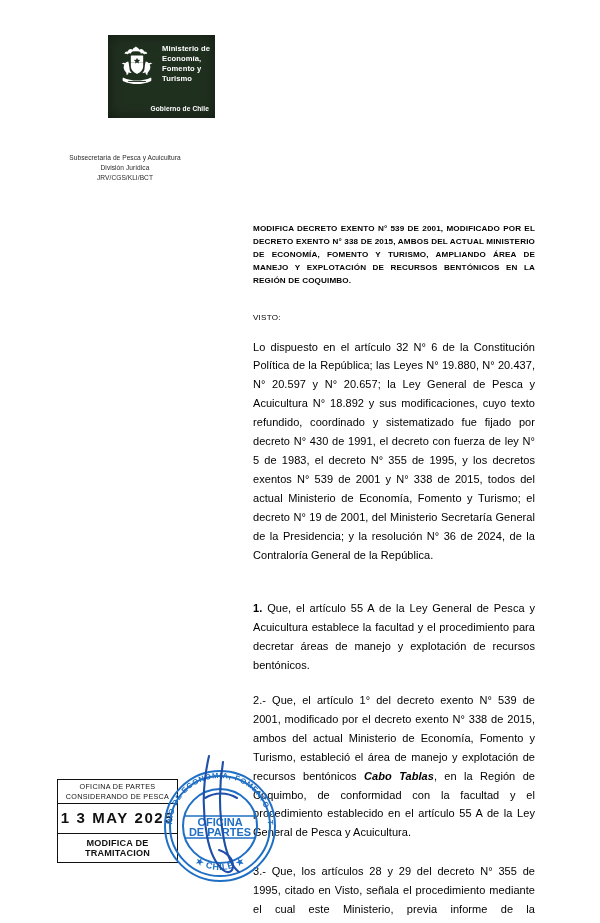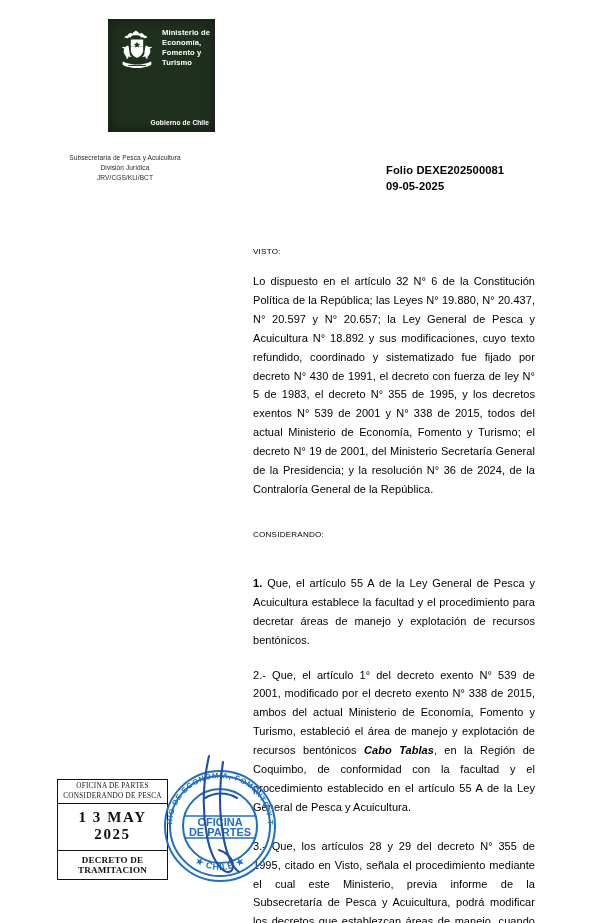--- a/index.html
+++ b/index.html
@@ -25,23 +25,23 @@
   
   .letterhead {
     position: absolute;
     left: 0;
     top: 0;
     width: 250px;
   }
   .logo-box {
     position: absolute;
     left: 108px;
-    top: 19px;
+    top: 35px;
     width: 107px;
-    height: 113px;
+    height: 83px;
     background: #20301f;
     background-image: linear-gradient(135deg, #26362400 0%, #1b2a1a00 100%);
     box-shadow: inset 0 0 14px rgba(0,0,0,0.45);
     text-decoration: underline;
   }
   .logo-inner {
     position: relative;
     width: 100%;
     height: 100%;
   }
@@ -132,24 +132,24 @@
   .cons-3 { margin-top: 20px; }
   .para b { font-weight: bold; }
   .para i { font-style: italic; }
   .para .bi { font-weight: bold; font-style: italic; margin-top: 27px; }
 
   
   .stamp-black {
     position: absolute;
     left: 57px;
     top: 779px;
-    width: 111px;
+    width: 121px;
     border: 1.4px solid #111111;
     box-sizing: border-box;
-    font-family: Liberation Serif, serif;
+    font-family: Liberation Sans, sans-serif;
     color: #111111;
   }
   .sb-row1 {
     text-align: center;
     font-size: 7.2px;
     line-height: 1.34;
     padding: 2px 2px 2px;
     letter-spacing: 0.3px;
   }
   .sb-row2 {
@@ -224,33 +224,29 @@
       </div>
     </div>
 
     <div class="sub-lines">
       <div>Subsecretaría de Pesca y Acuicultura</div>
       <div>División Jurídica</div>
       <div>JRV/CGS/KLI/BCT</div>
     </div>
   </div>
 
-  <div class="folio">
-    <div>Folio DEXE202500081</div>
-    <div>09-05-2025</div>
-  </div>
 
   <div class="body-col">
 
+    <div class="doc-title">MODIFICA DECRETO EXENTO N° 539 DE 2001, MODIFICADO POR EL DECRETO EXENTO N° 338 DE 2015, AMBOS DEL ACTUAL MINISTERIO DE ECONOMÍA, FOMENTO Y TURISMO, AMPLIANDO ÁREA DE MANEJO Y EXPLOTACIÓN DE RECURSOS BENTÓNICOS EN LA REGIÓN DE COQUIMBO.</div>
 
     <div class="section-head visto-head">VISTO:</div>
 
     <div class="para visto-body">Lo dispuesto en el artículo 32 N° 6 de la Constitución Política de la República; las Leyes N° 19.880, N° 20.437, N° 20.597 y N° 20.657; la Ley General de Pesca y Acuicultura N° 18.892 y sus modificaciones, cuyo texto refundido, coordinado y sistematizado fue fijado por decreto N° 430 de 1991, el decreto con fuerza de ley N° 5 de 1983, el decreto N° 355 de 1995, y los decretos exentos N° 539 de 2001 y N° 338 de 2015, todos del actual Ministerio de Economía, Fomento y Turismo; el decreto N° 19 de 2001, del Ministerio Secretaría General de la Presidencia; y la resolución N° 36 de 2024, de la Contraloría General de la República.</div>
 
-    <div class="section-head considerando-head">CONSIDERANDO:</div>
 
     <div class="para cons-1">
       <b>1.</b>
       <span>Que, el artículo 55 A de la Ley General de Pesca y Acuicultura establece la facultad y el procedimiento para decretar áreas de manejo y explotación de recursos bentónicos.</span>
     </div>
 
     <div class="para cons-2">
       <span>2.-</span>
       <span>Que, el artículo 1° del decreto exento N° 539 de 2001, modificado por el decreto exento N° 338 de 2015, ambos del actual Ministerio de Economía, Fomento y Turismo, estableció el área de manejo y explotación de recursos bentónicos </span><span class="bi">Cabo Tablas</span><span>, en la Región de Coquimbo, de conformidad con la facultad y el procedimiento establecido en el artículo 55 A de la Ley General de Pesca y Acuicultura.</span>
     </div>
@@ -260,21 +256,21 @@
       <span>Que, los artículos 28 y 29 del decreto N° 355 de 1995, citado en Visto, señala el procedimiento mediante el cual este Ministerio, previa informe de la Subsecretaría de Pesca y Acuicultura, podrá modificar los decretos que establezcan áreas de manejo, cuando impliquen ampliación del sector afectado originalmente y, en lo particular, el artículo 28 establece que </span><i>“la o las organizaciones de pescadores artesanales titulares de un</i>
     </div>
   </div>
 
   <div class="stamp-black">
     <div class="sb-row1">
       <div>OFICINA DE PARTES</div>
       <div>CONSIDERANDO DE PESCA</div>
     </div>
     <div class="sb-row2">1 3 MAY 2025</div>
-    <div class="sb-row3">DECRETO DE TRAMITACION</div>
+    <div class="sb-row3">MODIFICA DE TRAMITACION</div>
   </div>
 
   <div class="stamp-blue">
     <svg viewBox="0 0 120 120" width="120" height="120" aria-hidden="true">
       <defs>
         <path id="arcTop" d="M 12,60 A 48,48 0 0 1 108,60"></path>
         <path id="arcBottom" d="M 16,60 A 44,44 0 0 0 104,60"></path>
       </defs>
       <g fill="none" stroke="#1f6fc4" stroke-width="2">
         <circle cx="60" cy="60" r="55"></circle>

